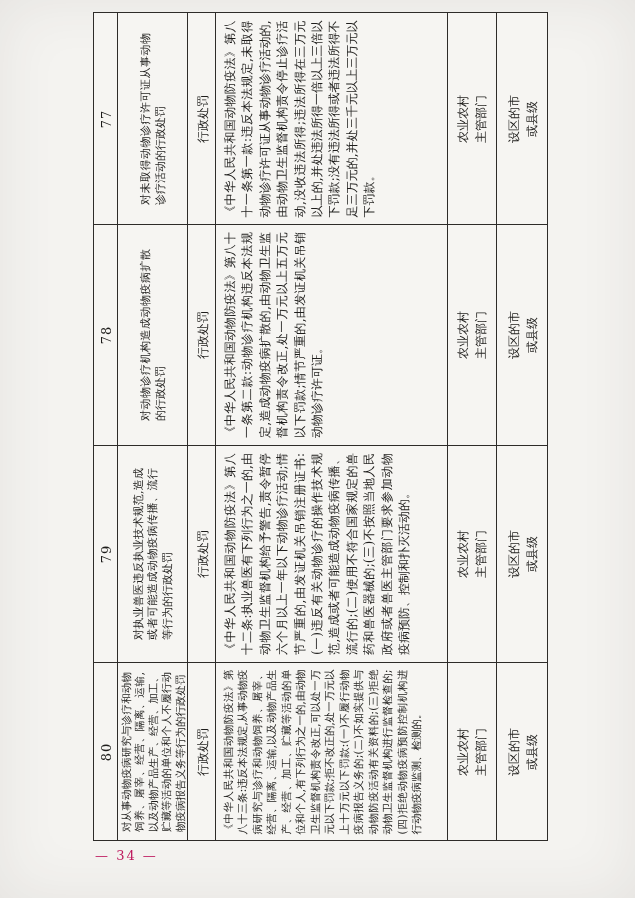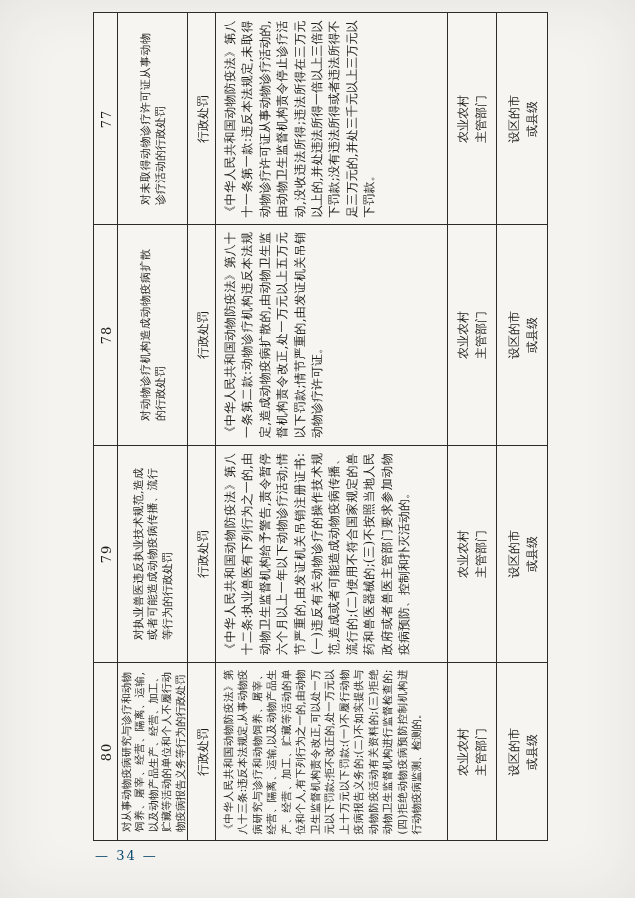--- a/index.html
+++ b/index.html
@@ -43,21 +43,21 @@
     display:block; width:172px; text-align:justify;
     font-size:11px; line-height:1.32;
   }
   .row-80 .name .t { width:160px; font-size:10.5px; line-height:1.28; }
   .w4 {
     display:block; width:52px; text-align:center;
     font-size:12px; line-height:1.5;
   }
   .pageno {
     position:absolute; left:95px; top:848px;
-    font-size:13px; letter-spacing:2px; color:#0c4a6e;
+    font-size:13px; letter-spacing:2px; color:#be185d;
   }
 </style>
 </head>
 <body>
 
 <div class="scan-page">
 
   <div class="tbl">
 
     <div class="row r1 row-77">

